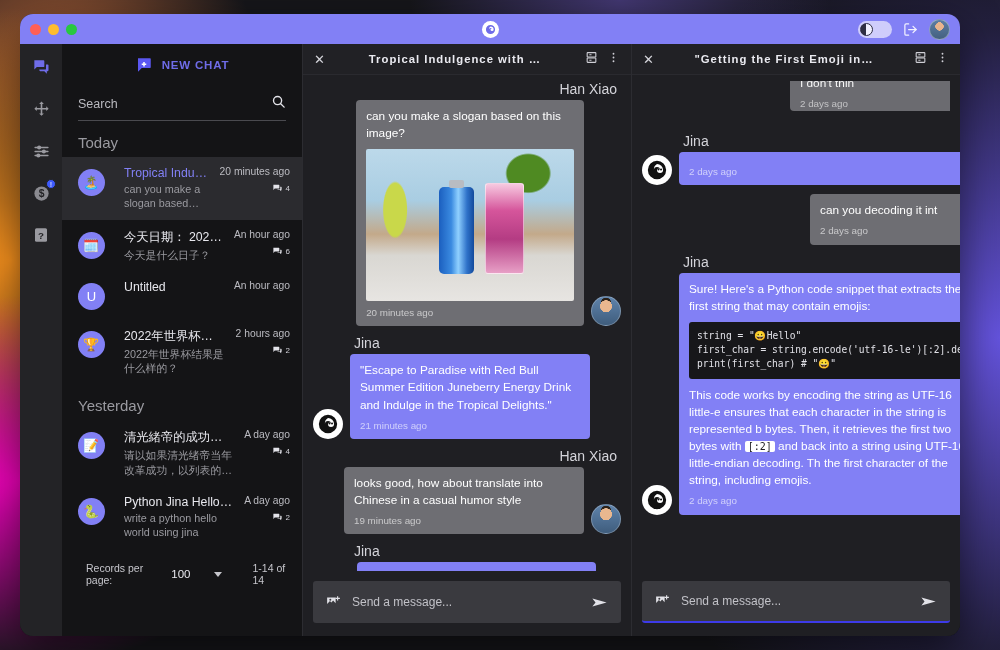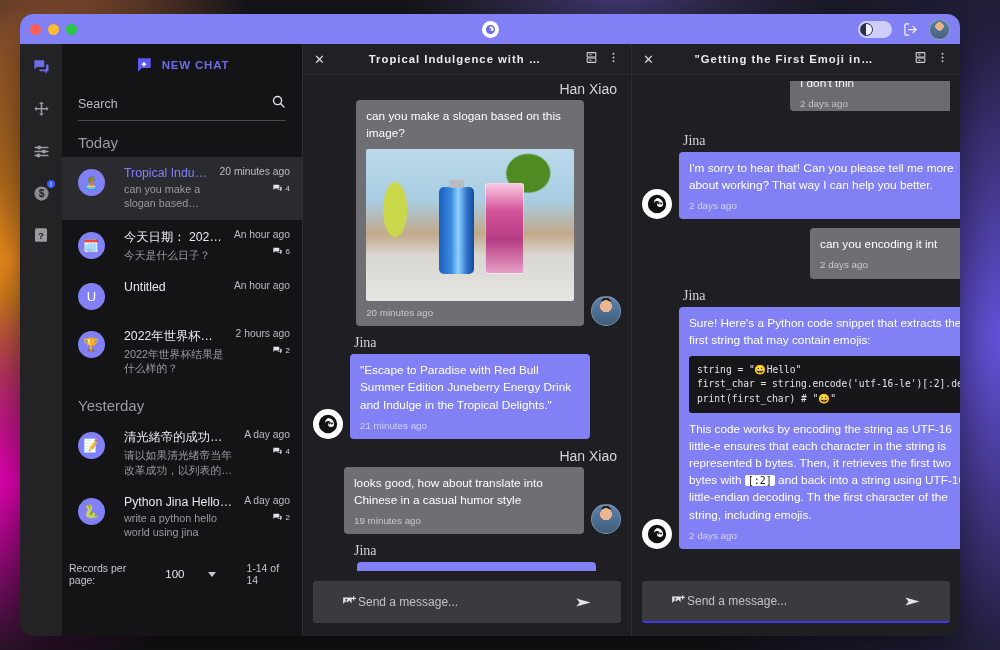--- a/index.html
+++ b/index.html
@@ -144,21 +144,21 @@
     flex: 0 0 auto; text-align: right; display: flex;
     flex-direction: column; align-items: flex-end; gap: 6px;
   }
   .ci-time { font-size: 10.3px; color: #bcbcc2; white-space: nowrap; }
   .ci-count {
     display: flex; align-items: center; gap: 3px;
     font-size: 8px; color: #cfcfd6;
   }
   #pager {
     display: flex; align-items: center; gap: 24px;
-    padding: 14px 16px 18px 7px; font-size: 10.5px; color: #c6c6cc;
+    padding: 14px 16px 18px 24px; font-size: 10.5px; color: #c6c6cc;
   }
   #pager .pp-val { color: #e8e8ee; font-size: 11.5px; }
   #pager .caret {
     width: 0; height: 0; border-left: 4px solid transparent;
     border-right: 4px solid transparent; border-top: 5px solid #c6c6cc;
   }
   #pager .pp-range { margin-left: 6px; }
 
   
   #panels { flex: 1; display: flex; min-width: 0; background: #1b1b1f; padding: 0; }
@@ -181,21 +181,21 @@
   .msgs { flex: 1; overflow: hidden; padding: 6px 10px 4px 10px; position: relative; }
 
   .row { display: flex; margin-bottom: 9px; }
   .row.user { justify-content: flex-end; }
   .row.bot { justify-content: flex-start; }
   .stack { display: flex; flex-direction: column; max-width: 100%; }
   .sender {
     font-size: 14px; color: #d4d4da; margin-bottom: 3px;
   }
   .row.user .sender { text-align: right; padding-right: 4px; }
-  .row.bot .sender { padding-left: 4px; font-family: Liberation Serif, serif; }
+  .row.bot .sender { padding-left: 4px; }
   .bubble-line { display: flex; align-items: flex-end; gap: 7px; }
   .bubble {
     border-radius: 4px; padding: 8px 10px 6px 10px;
     font-size: 11.8px; line-height: 1.45; color: #fff;
     word-wrap: break-word;
   }
   .bubble.user { background: #6e6e73; }
   .bubble.bot  { background: #8280f5; }
   .ts { font-size: 9.8px; color: rgba(255,255,255,0.62); margin-top: 5px; }
   .av {
@@ -241,21 +241,21 @@
     white-space: pre; overflow: hidden;
   }
   .kbd {
     background: #fff; color: #1f1f23; border-radius: 2px;
     padding: 0 3px; font-family: "DejaVu Sans Mono", monospace; font-size: 10px;
   }
 
   .composer { flex: 0 0 auto; padding: 9px 10px 13px 10px; }
   .composer-box {
     background: #3a3a3f; border-radius: 3px; height: 42px;
-    display: flex; align-items: center; gap: 0; padding: 0 28px;
+    display: flex; align-items: center; gap: 10px; padding: 0 12px;
   }
   .composer.focused .composer-box { border-bottom: 2px solid #3d3ae8; }
   .composer-input {
     flex: 1; background: transparent; border: none; outline: none;
     color: #f0f0f5; font-size: 12px; font-family: inherit;
   }
   .composer-input::placeholder { color: #c2c2c8; }
   .icon-btn { color: #e2e2e8; display: flex; align-items: center; cursor: pointer; }
 
   .clip-top { opacity: 0.97; }
@@ -613,30 +613,29 @@
               <div class="sender" style="margin-left:37px">Jina</div>
               <div class="bubble-line">
                 <div class="av bot">
                   <svg width="22" height="22" viewBox="0 0 24 24">
                       <path fill="#111" d="M12 2a10 10 0 1 0 10 10 10 10 0 0 0-10-10m0 3.4A6.6 6.6 0 0 1 18.6 12 3.3 3.3 0 0 1 15.3 15.3 3.3 3.3 0 0 1 12 12a1.65 1.65 0 1 1 1.65 1.65A1.65 1.65 0 0 0 15.3 12 3.3 3.3 0 0 0 12 8.7 3.3 3.3 0 0 0 8.7 12 6.6 6.6 0 0 1 12 5.4"></path>
                       <circle cx="13.6" cy="11.4" r="1.1" fill="#111"></circle>
                       <circle cx="16.4" cy="11.4" r="1.1" fill="#111"></circle>
                     </svg>
                 </div>
                 <div class="bubble bot" style="width:300px;margin-right:-60px;">
-                  <div>I'm sorry to hear that! Can you please tell me more about working? That way I can help you better.</div>
                   <div class="ts">2 days ago</div>
                 </div>
               </div>
             </div>
           </div>
 
           <div class="row user">
             <div class="bubble user" style="width:200px;margin-right:-60px;">
-              <div>can you encoding it int</div>
+              <div>can you decoding it int</div>
               <div class="ts">2 days ago</div>
             </div>
           </div>
 
           <div class="row bot">
             <div class="stack" style="max-width:100%">
               <div class="sender" style="margin-left:37px">Jina</div>
               <div class="bubble-line">
                 <div class="av bot">
                   <svg width="22" height="22" viewBox="0 0 24 24">

